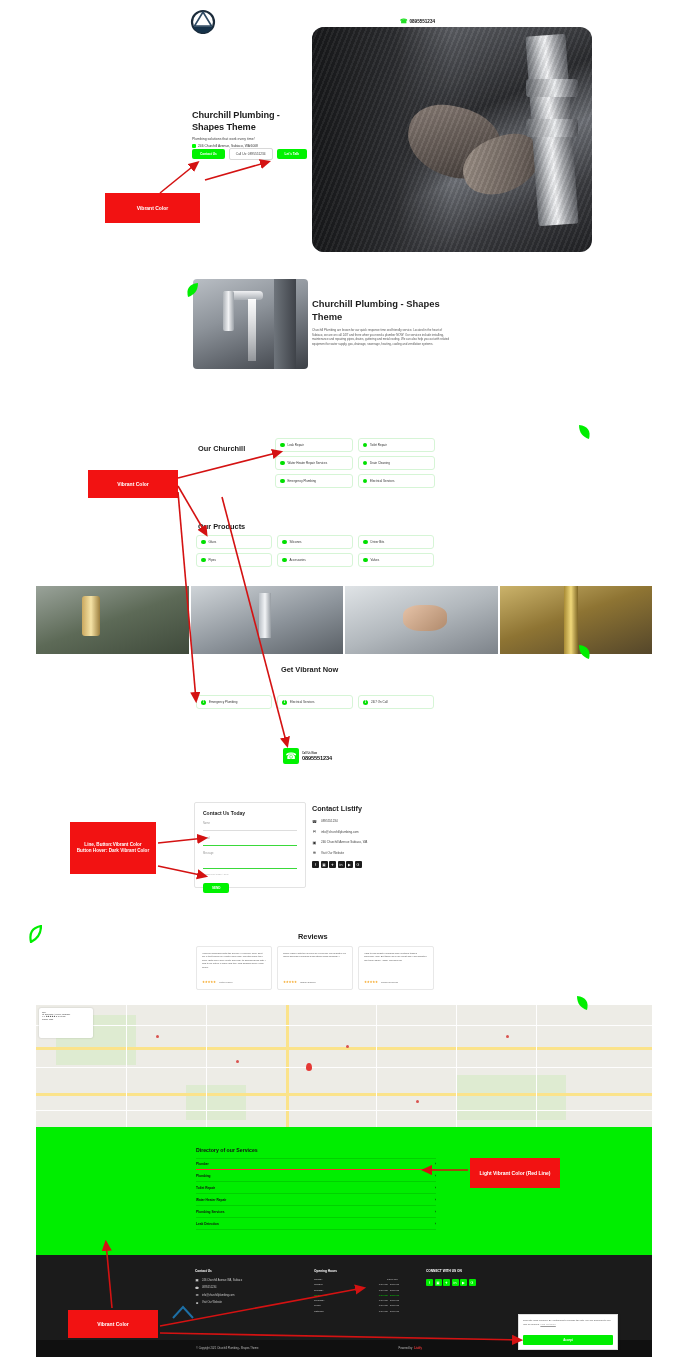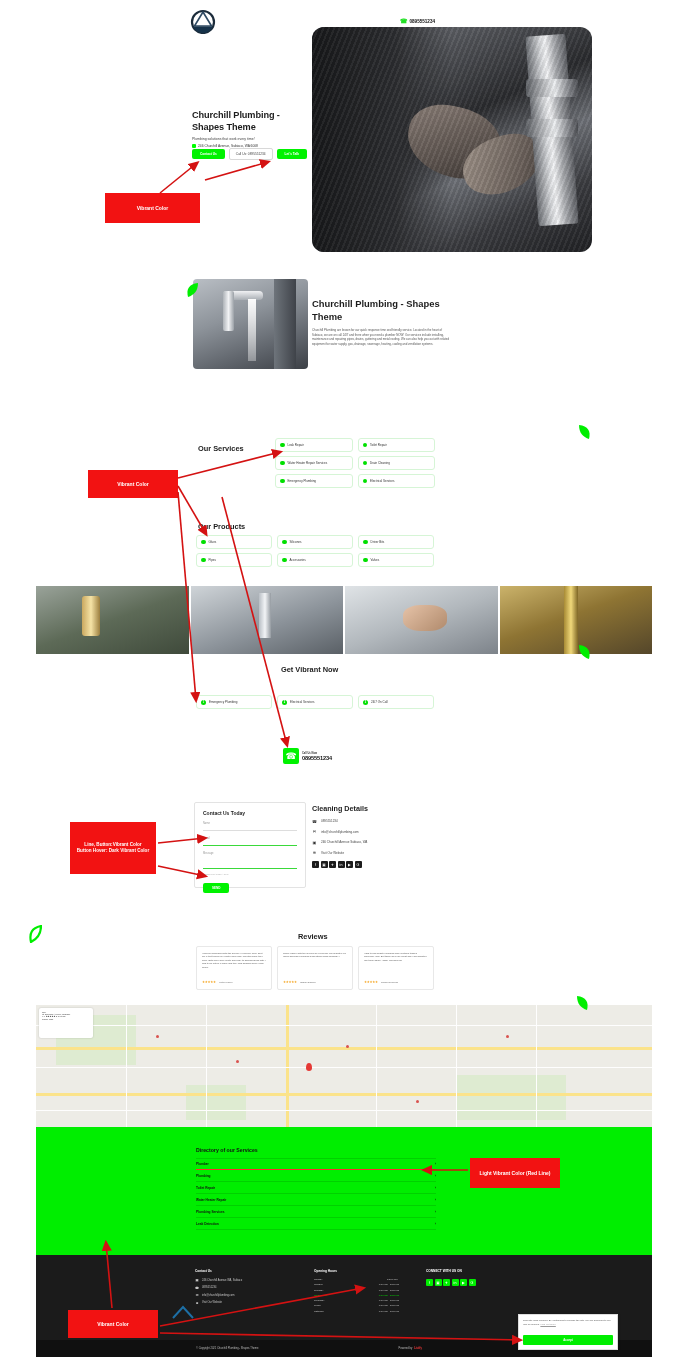--- a/index.html
+++ b/index.html
@@ -263,21 +263,21 @@
     </div>
     <div class="hero2txt">
       <h2>Churchill Plumbing - Shapes Theme</h2>
       <p>Churchill Plumbing are known for our quick response time and friendly service. Located in the heart of Subiaco, we are on call 24/7 and there when you need a plumber NOW! Our services include installing, maintenance and repairing pipes, drains, guttering and metal roofing. We can also help you out with related equipment for water supply, gas, drainage, sewerage, heating, cooling and ventilation systems.</p>
     </div>
   </div>
   <svg class="leafL" viewBox="0 0 14 16">
     <path d="M13 1 C4 2 1 7 3 15 C9 13 13 9 13 1Z" fill="#00ee00"></path>
   </svg>
 
-  <div class="secTitle sv-title">Our Services</div>
+  <div class="secTitle sv-title">Our Churchill</div>
   <div class="grid2">
     <div class="card">
         <span class="dot"></span>
         <span>Leak Repair</span>
       </div>
     <div class="card">
         <span class="dot"></span>
         <span>Toilet Repair</span>
       </div>
     <div class="card">
@@ -375,21 +375,21 @@
     </div>
     <div class="fld msg active">
       <div class="lb">Message</div>
         <div class="ln"></div>
     </div>
     <div class="recap">Missing reCAPTCHA keys</div>
     <button class="sendbtn">SEND</button>
   </div>
 
   <div class="contactDet">
-    <h3>Cleaning Details</h3>
+    <h3>Contact Listify</h3>
     <div class="cdrow">
         <span class="ic">☎</span>
         <span>0895551234</span>
       </div>
     <div class="cdrow">
         <span class="ic">✉</span>
         <span>info@churchillplumbing.com</span>
       </div>
     <div class="cdrow">
         <span class="ic">▣</span>

